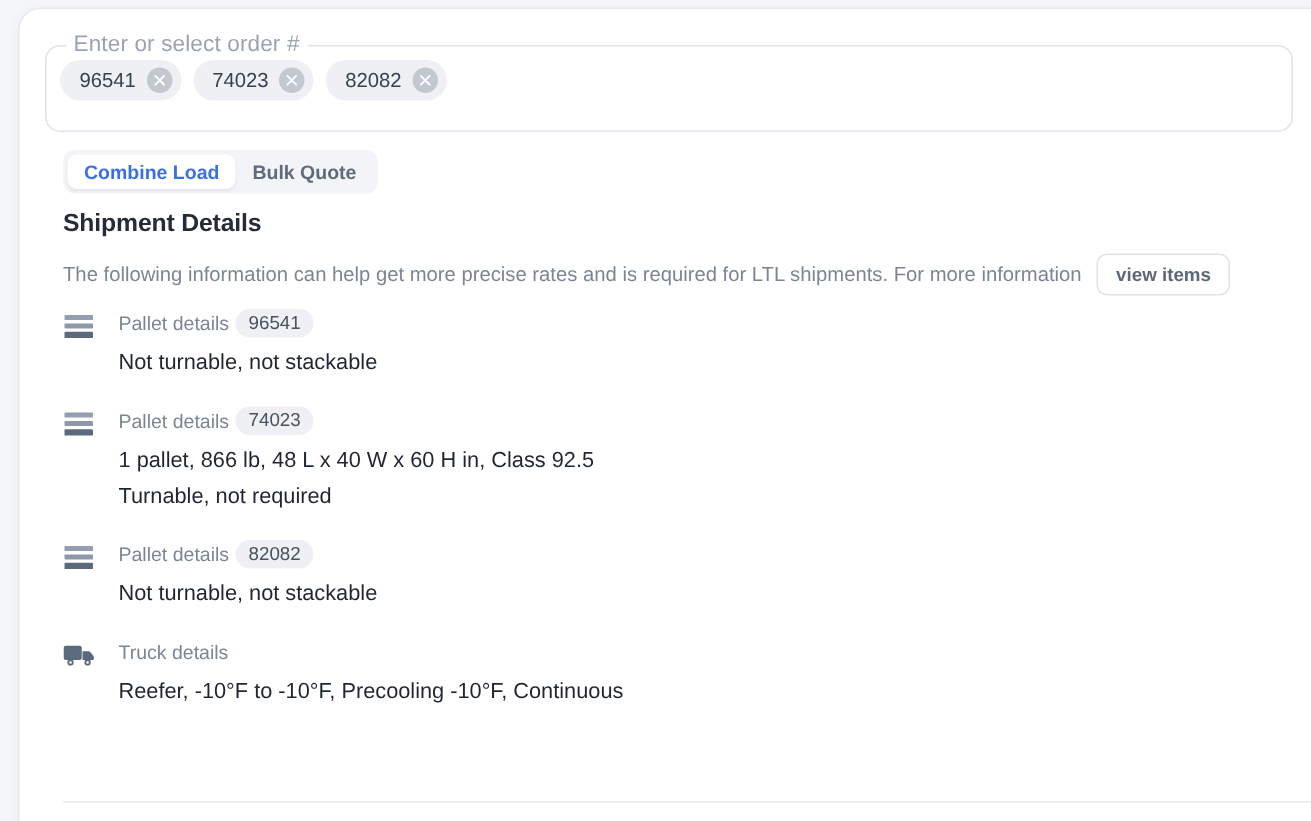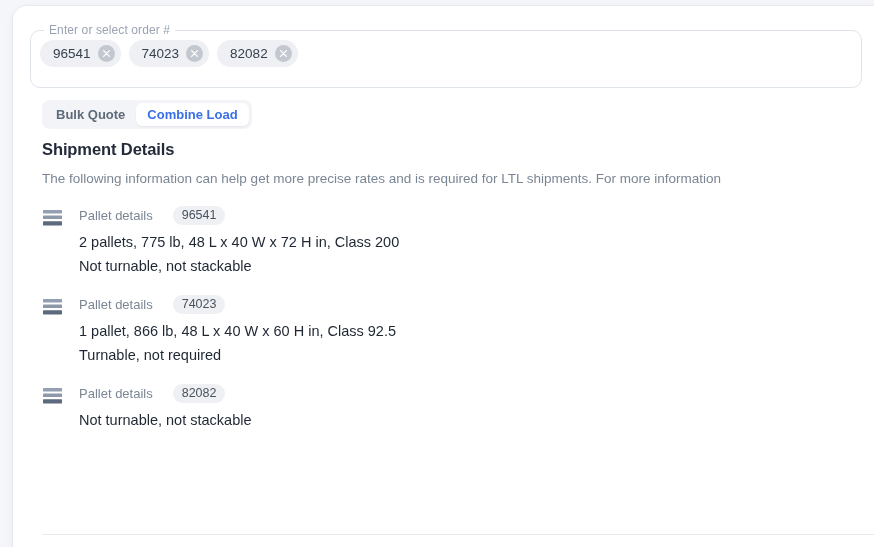--- a/index.html
+++ b/index.html
@@ -55,21 +55,21 @@
     border-radius: 10px;
     background: #ffffff;
   }
 
   .order-field-legend {
     position: absolute;
     left: 13px;
     top: -8px;
     padding: 0 5px;
     background: #ffffff;
-    font-size: 12px;
+    font-size: 15px;
     color: #9aa3b1;
     letter-spacing: 0.1px;
     line-height: 14px;
     white-space: nowrap;
   }
 
   .chips {
     position: absolute;
     left: 9px;
     top: 9px;
@@ -203,21 +203,21 @@
     position: absolute;
     left: 0;
     top: 3px;
     width: 22px;
     height: 18px;
   }
 
   .detail-head {
     display: flex;
     align-items: center;
-    gap: 20px;
+    gap: 4px;
     height: 19px;
     margin-bottom: 5px;
     text-align: center;
   }
 
   .detail-head-label {
     font-size: 13px;
     color: #7b8694;
     line-height: 19px;
   }
@@ -284,45 +284,45 @@
               <svg width="9" height="9" viewBox="0 0 9 9" aria-hidden="true">
                 <path d="M1.6 1.6 L7.4 7.4 M7.4 1.6 L1.6 7.4" stroke="#ffffff" stroke-width="1.3" stroke-linecap="round"></path>
               </svg>
             </span>
           </div>
 
         </div>
       </div>
 
       <div class="tabs">
+        <button class="tab active">Combine Load</button>
         <button class="tab">Bulk Quote</button>
-        <button class="tab active">Combine Load</button>
       </div>
 
       <h2 class="section-title">Shipment Details</h2>
 
       <div class="desc-row">
         <span class="desc-text">The following information can help get more precise rates and is required for LTL shipments. For more information</span>
+        <button class="view-items-btn">view items</button>
       </div>
 
       <div class="details">
 
         <div class="detail-block">
           <span class="detail-icon">
             <svg width="22" height="18" viewBox="0 0 22 18" aria-hidden="true">
               <rect x="1" y="1" width="19" height="3.4" rx="0.6" fill="#94a0b1"></rect>
               <rect x="1" y="6.6" width="19" height="3.4" rx="0.6" fill="#8d99aa"></rect>
               <rect x="1" y="12.2" width="19" height="4.2" rx="0.6" fill="#5c6a7e"></rect>
             </svg>
           </span>
           <div class="detail-head">
             <span class="detail-head-label">Pallet details</span>
             <span class="order-badge">96541</span>
           </div>
-          <div class="detail-line">2 pallets, 775 lb, 48 L x 40 W x 72 H in, Class 200</div>
           <div class="detail-line">Not turnable, not stackable</div>
         </div>
 
         <div class="detail-block">
           <span class="detail-icon">
             <svg width="22" height="18" viewBox="0 0 22 18" aria-hidden="true">
               <rect x="1" y="1" width="19" height="3.4" rx="0.6" fill="#94a0b1"></rect>
               <rect x="1" y="6.6" width="19" height="3.4" rx="0.6" fill="#8d99aa"></rect>
               <rect x="1" y="12.2" width="19" height="4.2" rx="0.6" fill="#5c6a7e"></rect>
             </svg>
@@ -343,20 +343,37 @@
               <rect x="1" y="12.2" width="19" height="4.2" rx="0.6" fill="#5c6a7e"></rect>
             </svg>
           </span>
           <div class="detail-head">
             <span class="detail-head-label">Pallet details</span>
             <span class="order-badge">82082</span>
           </div>
           <div class="detail-line">Not turnable, not stackable</div>
         </div>
 
+        <div class="detail-block">
+          <span class="detail-icon">
+            <svg width="22" height="18" viewBox="0 0 22 18" aria-hidden="true">
+              <rect x="0.5" y="2.5" width="12" height="9.5" rx="1.4" fill="#5c6a7e"></rect>
+              <path d="M13 6.2 h4.1 c0.5 0 0.9 0.25 1.2 0.65 L20.3 9.4
+                       c0.2 0.3 0.3 0.6 0.3 0.95 V11 c0 0.6 -0.45 1 -1 1 H13 Z" fill="#5c6a7e"></path>
+              <circle cx="5" cy="13.6" r="2.1" fill="#5c6a7e"></circle>
+              <circle cx="5" cy="13.6" r="0.85" fill="#ffffff"></circle>
+              <circle cx="16.4" cy="13.6" r="2.1" fill="#5c6a7e"></circle>
+              <circle cx="16.4" cy="13.6" r="0.85" fill="#ffffff"></circle>
+            </svg>
+          </span>
+          <div class="detail-head">
+            <span class="detail-head-label">Truck details</span>
+          </div>
+          <div class="detail-line">Reefer, -10°F to -10°F, Precooling -10°F, Continuous</div>
+        </div>
 
       </div>
 
       <div class="divider"></div>
 
     </div>
   </div>
 </div>
 
 </body></html>

